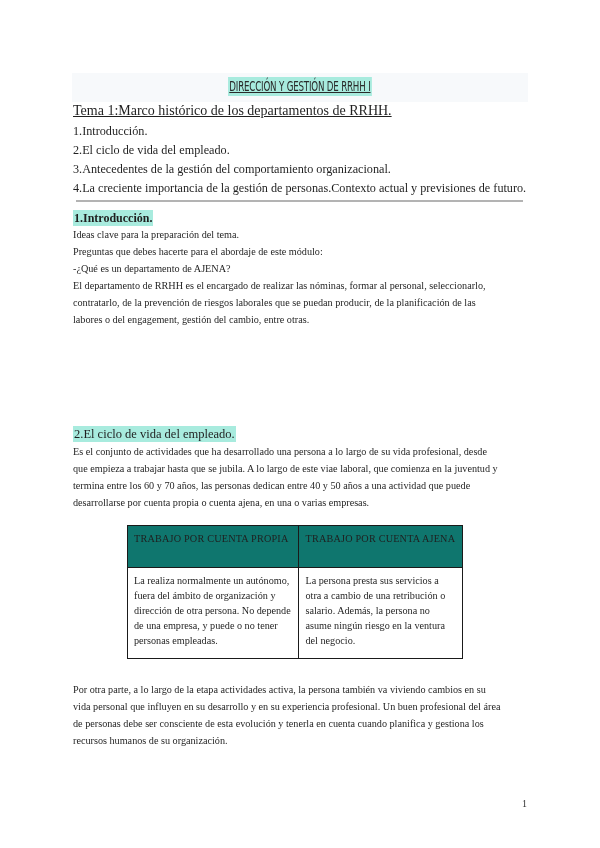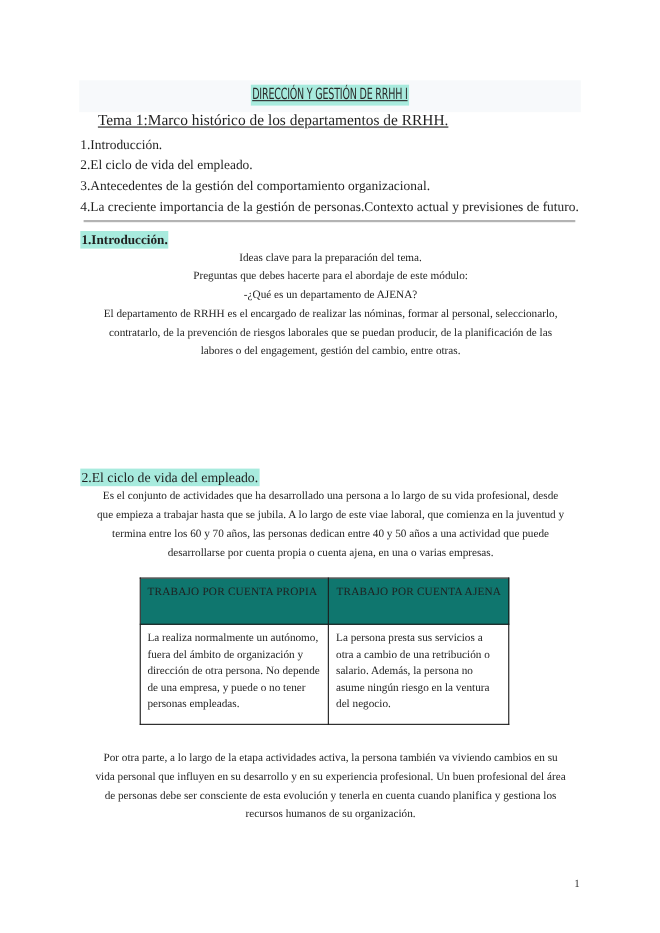--- a/index.html
+++ b/index.html
@@ -44,21 +44,20 @@
       line-height: 19px;
       white-space: nowrap;
     }
     .tema-title {
       position: absolute;
       left: 73px; top: 103px;
       font-size: 14px;
       text-decoration: underline;
       color: #1f1f1f;
       white-space: nowrap;
-      margin-left: 16px;
     }
     .toc {
       position: absolute;
       left: 73px; top: 122px;
       margin: 0; padding: 0;
       list-style: none;
     }
     .toc li {
       font-size: 12.2px;
       line-height: 19px;
@@ -81,21 +80,20 @@
     }
     .sec1 { top: 210px; font-weight: bold; }
     .sec2 { top: 426px; font-size: 12.5px; }
     .para {
       position: absolute;
       left: 73px;
       width: 455px;
       font-size: 10.2px;
       line-height: 17px;
       margin: 0;
-      text-align: center;
     }
     .para .line { display: block; white-space: nowrap; }
     .p-intro { top: 226px; }
     .p-questions { top: 340px; }
     .p-ciclo { top: 443px; }
     .p-final { top: 681px; }
     table.compare {
       position: absolute;
       left: 127px; top: 525px;
       width: 336px;
@@ -111,21 +109,21 @@
     }
     table.compare th {
       background: #0f766e;
       font-weight: normal;
       text-transform: uppercase;
       height: 31px;
       letter-spacing: 0.2px;
     }
     table.compare td { height: 80px; }
     table.compare .c1 { width: 160px; }
-    table.compare .c2 { width: 152px; text-align: center; }
+    table.compare .c2 { width: 152px; }
     .page-number {
       position: absolute;
       left: 522px; top: 798px;
       font-size: 10px;
       color: #333;
     }
   </style>
 </head>
 <body>
 

